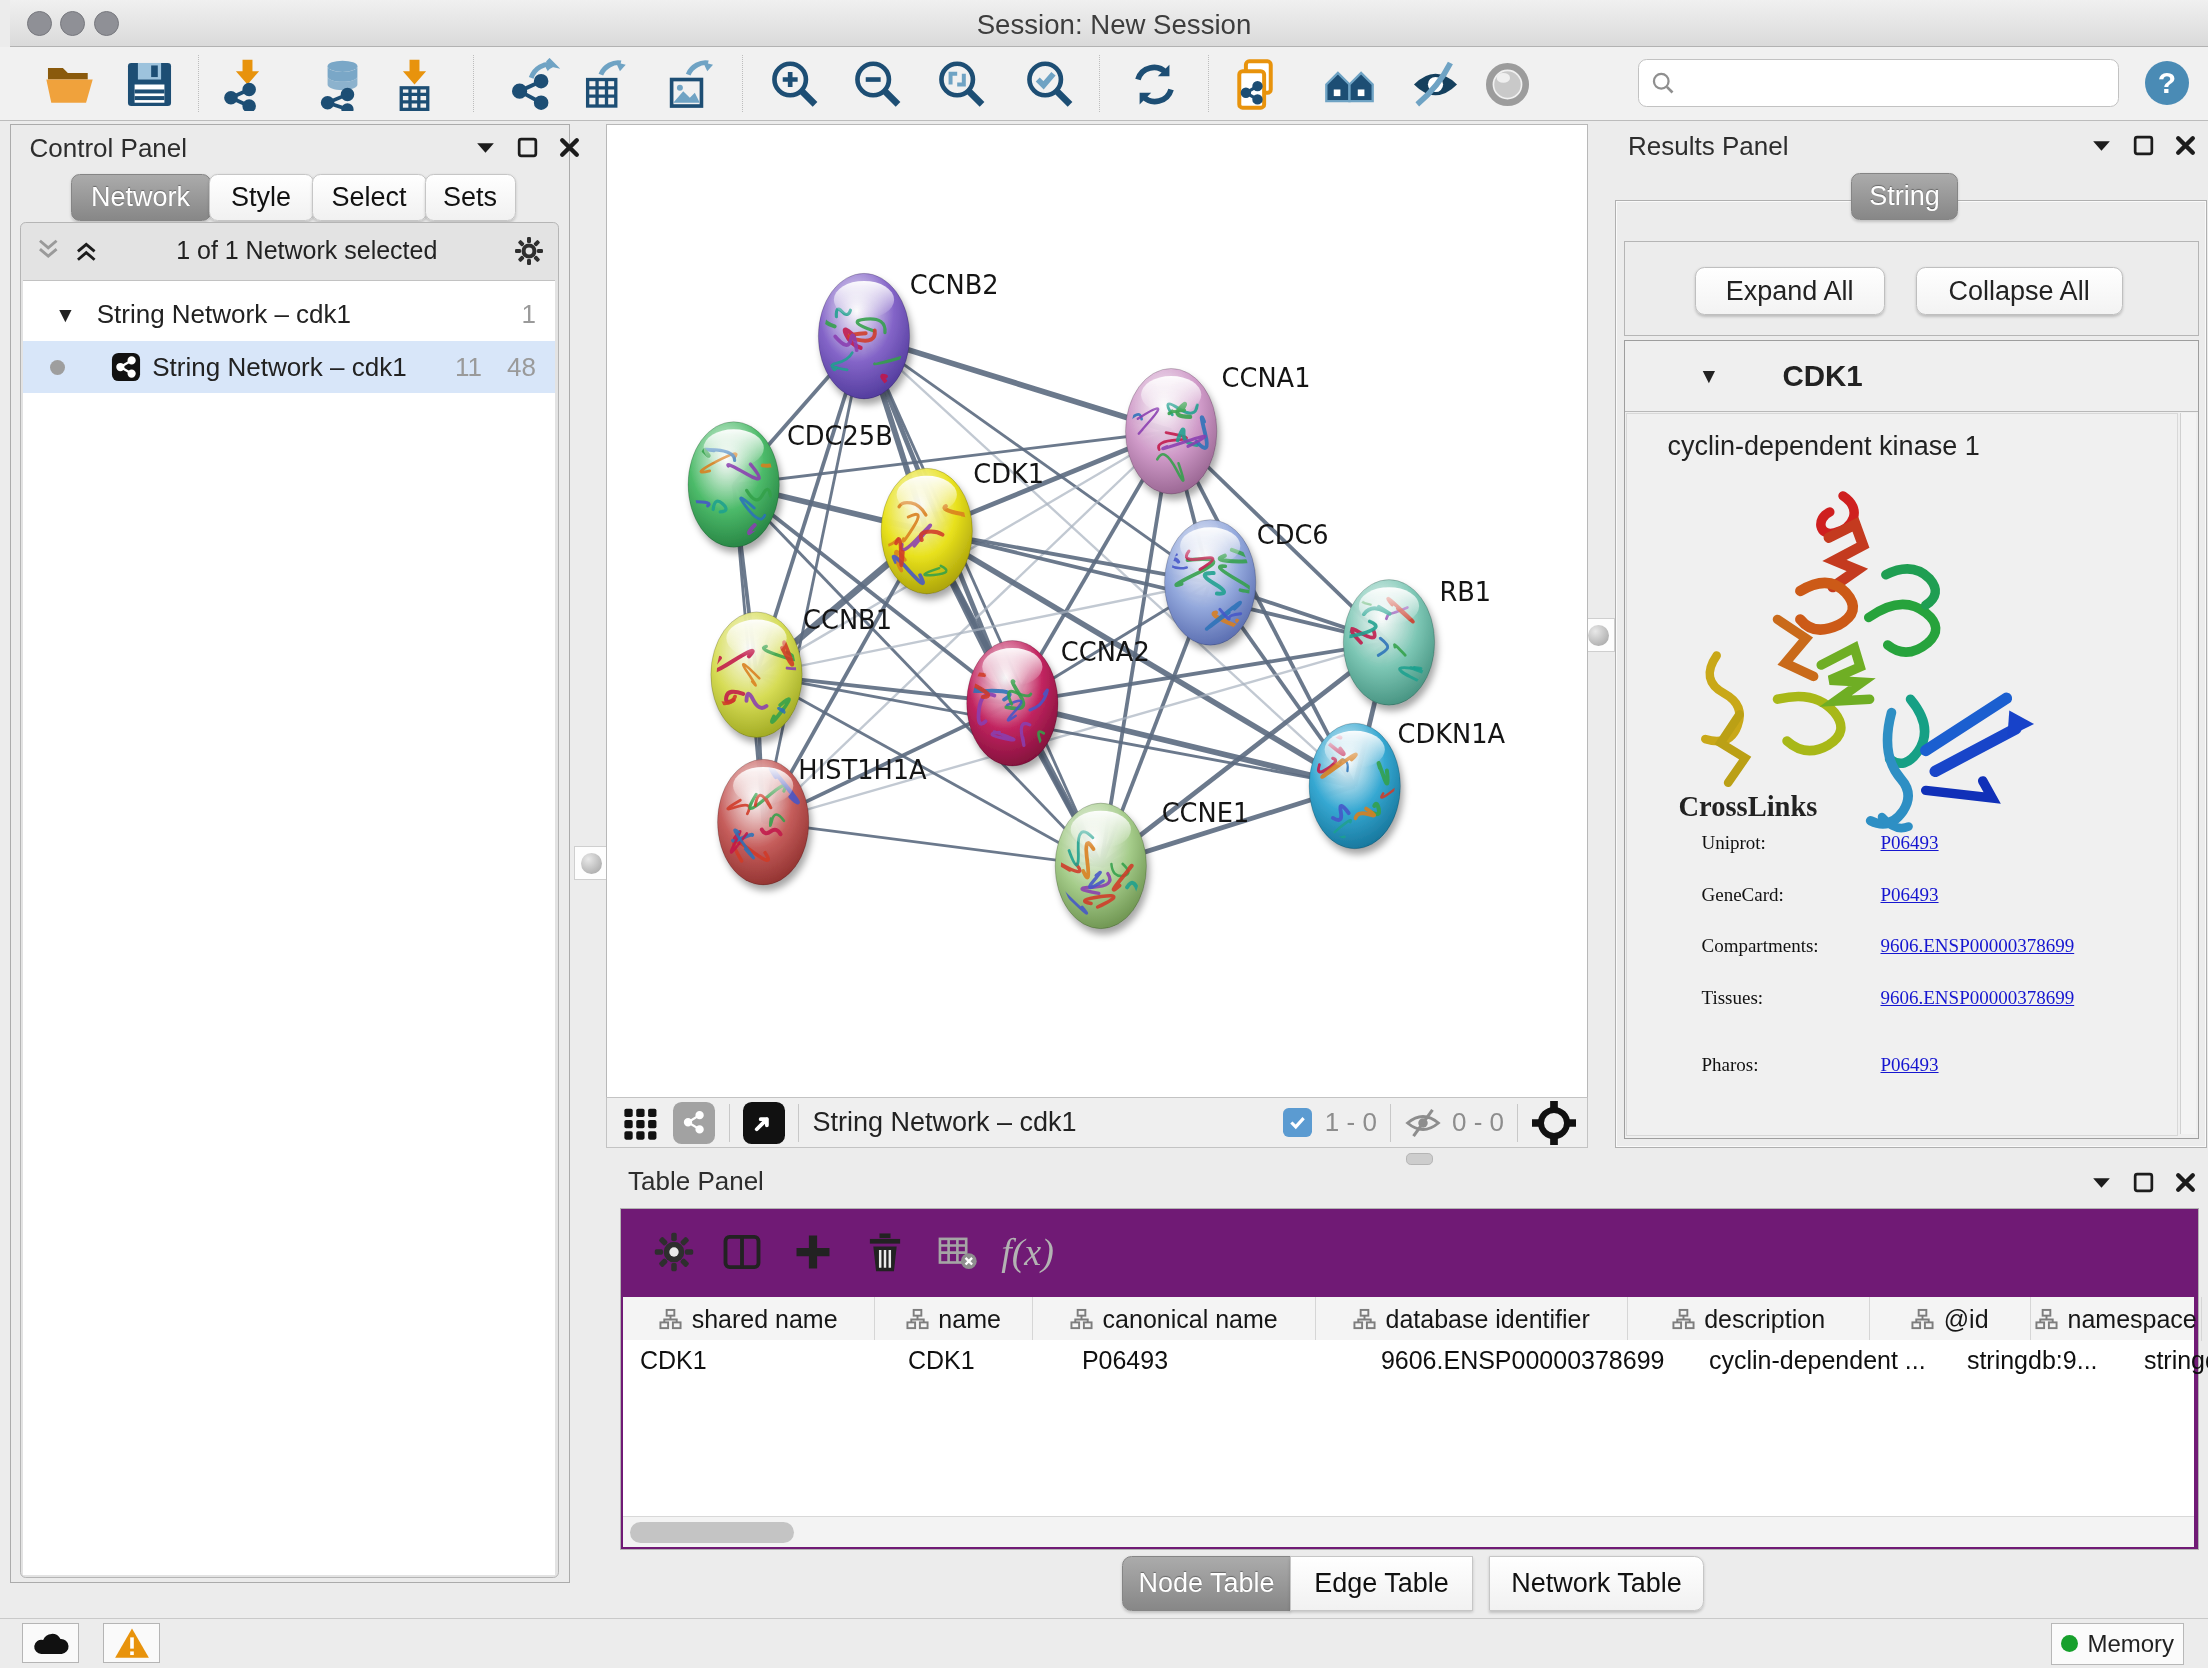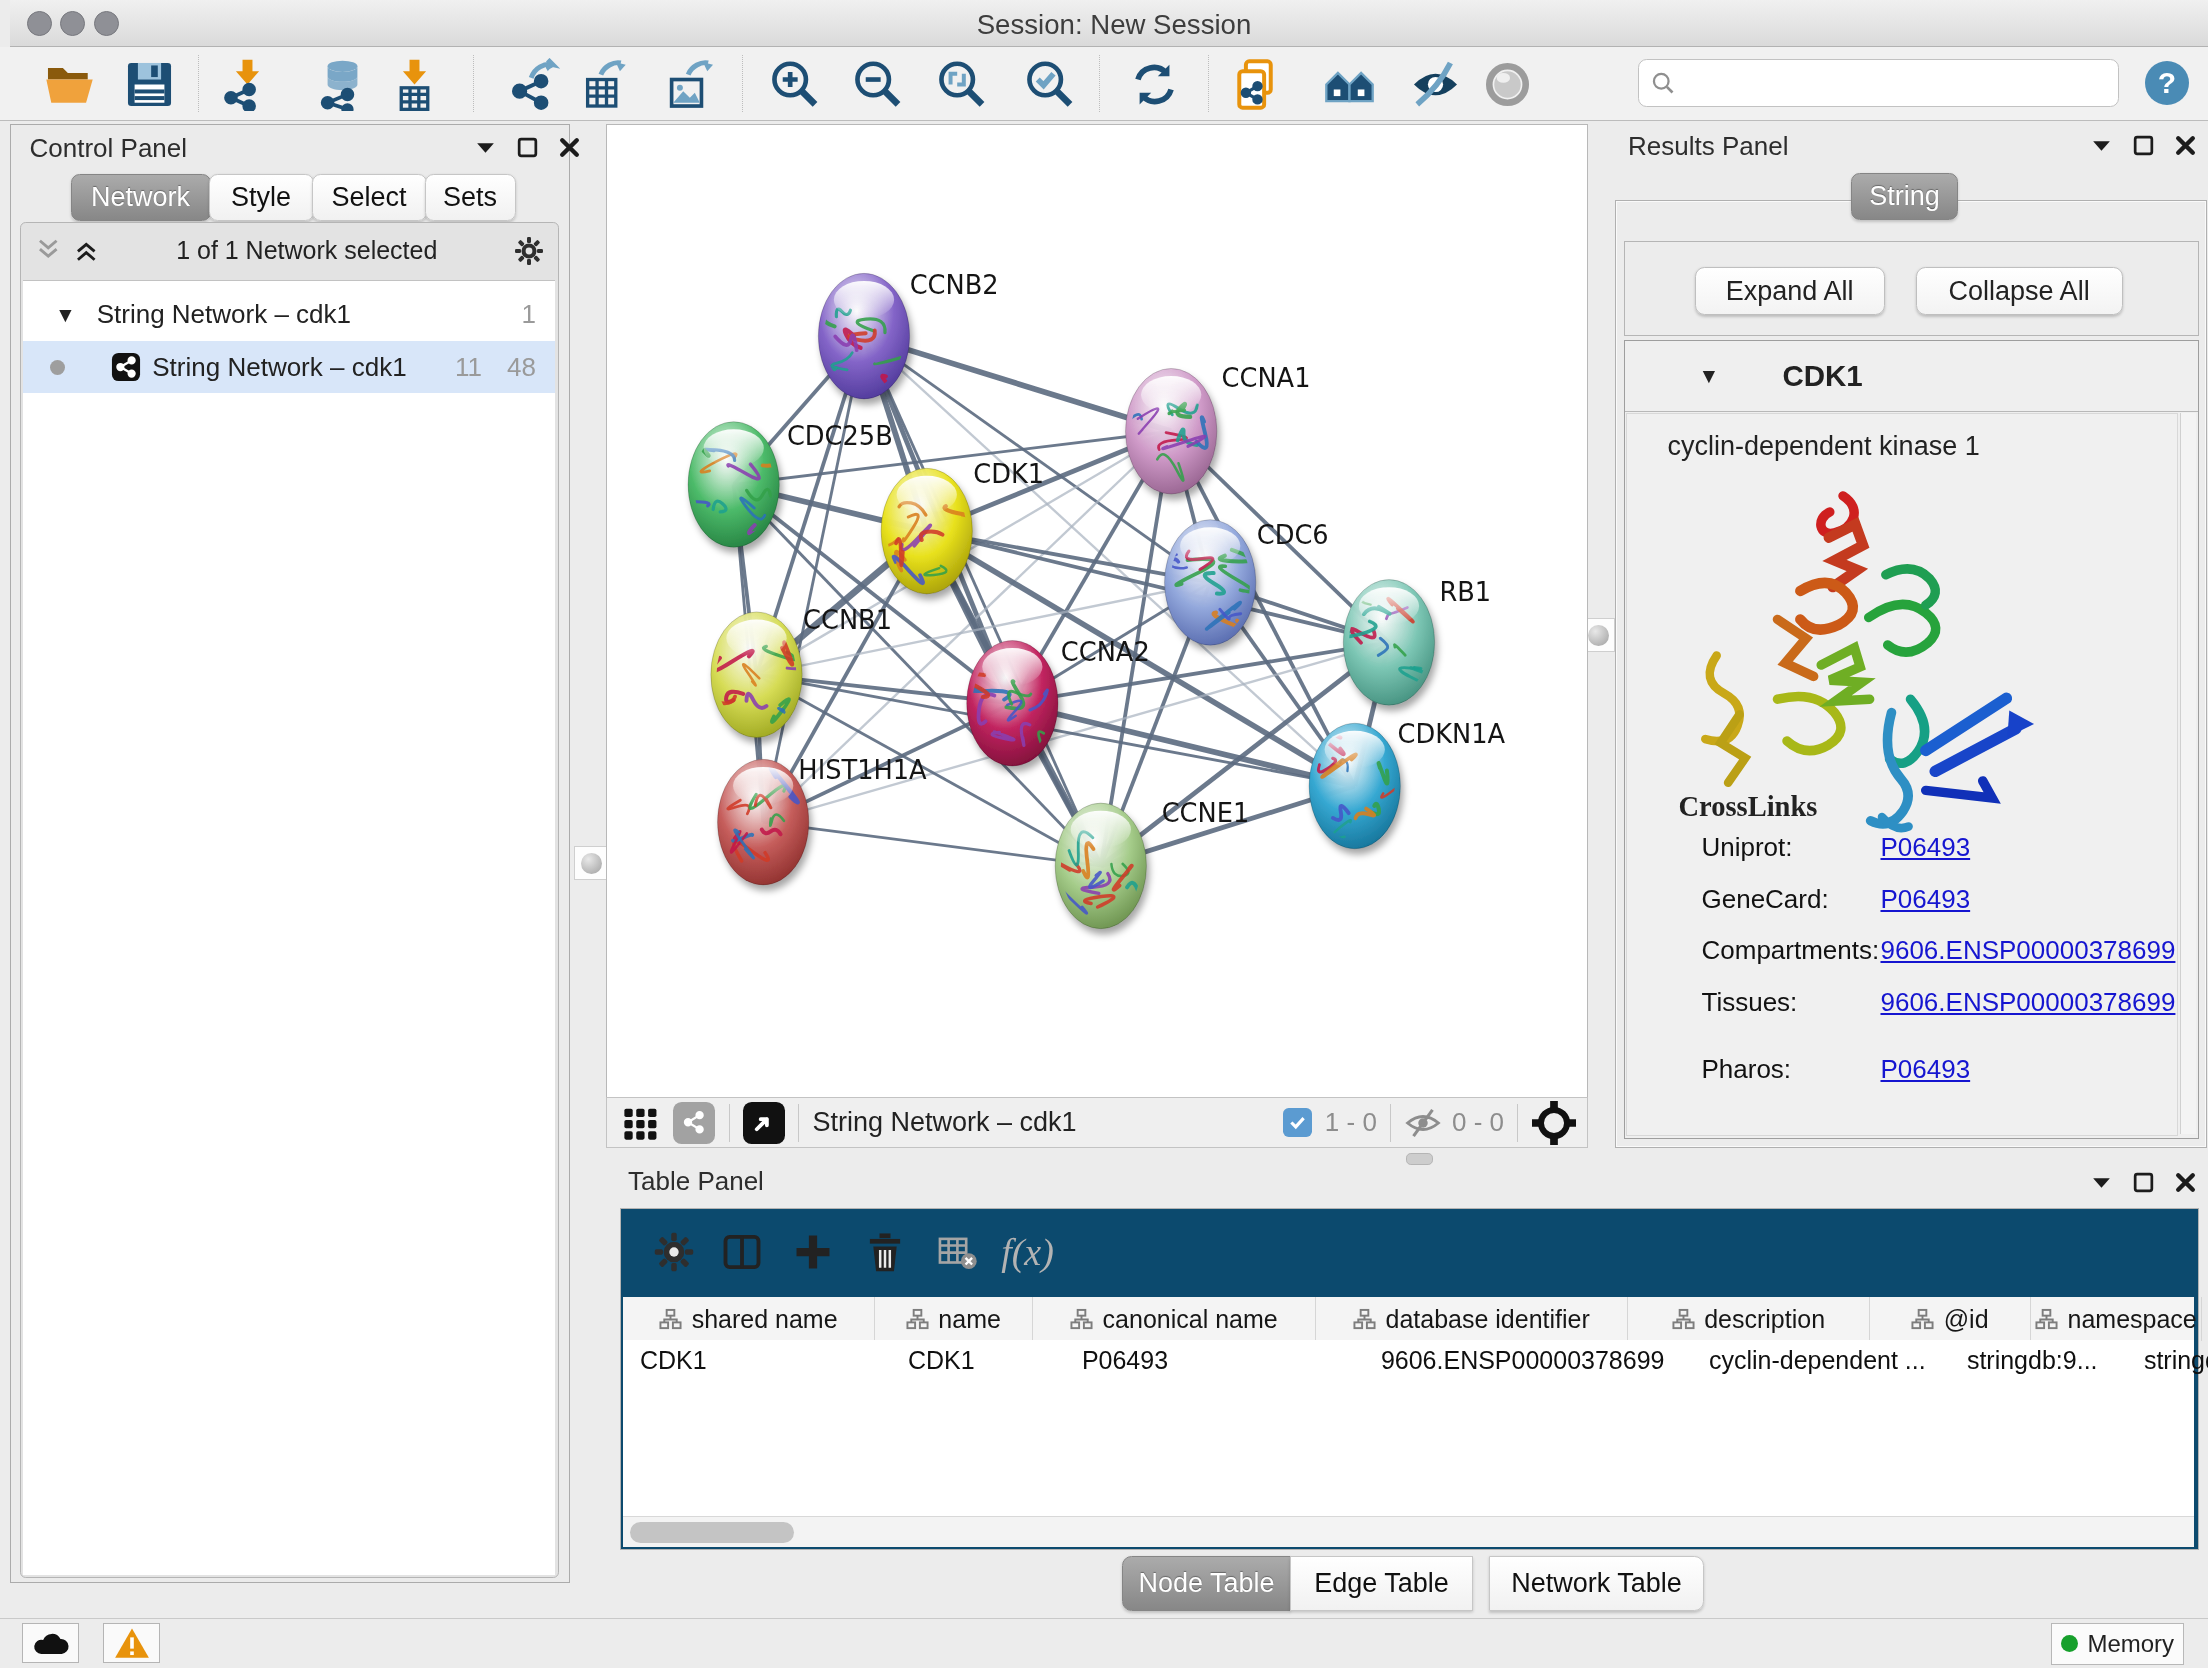--- a/index.html
+++ b/index.html
@@ -57,26 +57,26 @@
   .gray-chip{width:42px;height:42px;border-radius:8.6px;background:#a2a2a2;
     display:flex;align-items:center;justify-content:center;}
   .black-chip{width:42px;height:42px;border-radius:8.6px;background:#111;
     display:flex;align-items:center;justify-content:center;}
   .cnt{font-size:26px;color:#8d8d8d;}
 
   
   .rbox{left:1615px;top:200px;width:590px;height:946px;background:#ececec;
     border:1px solid #b0b0b0;box-shadow:inset 0 0 0 1px #fafafa;}
   .xl-row{position:absolute;left:74px;width:495px;height:51px;
-    font-family:Liberation Sans, sans-serif;font-size:26px;color:#111;}
+    font-family:Liberation Serif, serif;font-size:19px;color:#111;}
   .xl-row .val{position:absolute;left:179px;color:#1515d0;text-decoration:underline;}
   .serif{font-family:"Liberation Serif",serif;}
 
   
-  .tpbox{left:620px;top:1208px;width:1577px;height:340px;background:#0c4a6e;
+  .tpbox{left:620px;top:1208px;width:1577px;height:340px;background:#701a75;
     border:1px solid #b3b3b3;}
   .tp-toolbar{left:0;top:0;width:100%;height:86px;}
   .tp-tool{position:absolute;top:13.3px;width:59px;height:59px;display:flex;
     align-items:center;justify-content:center;}
   .thead{left:1.9px;top:88px;width:1571px;height:44px;background:#f4f4f4;
     border-bottom:1px solid #cfcfcf;display:flex;}
   .th{display:flex;align-items:center;justify-content:center;gap:9.5px;
     font-size:25px;color:#161616;border-right:1px solid #d6d6d6;overflow:hidden;white-space:nowrap;}
   .trowdata{left:1.9px;top:131px;width:1571px;height:40px;background:#fff;display:flex;}
   .td{display:flex;align-items:center;padding-left:17px;font-size:25px;color:#101010;

